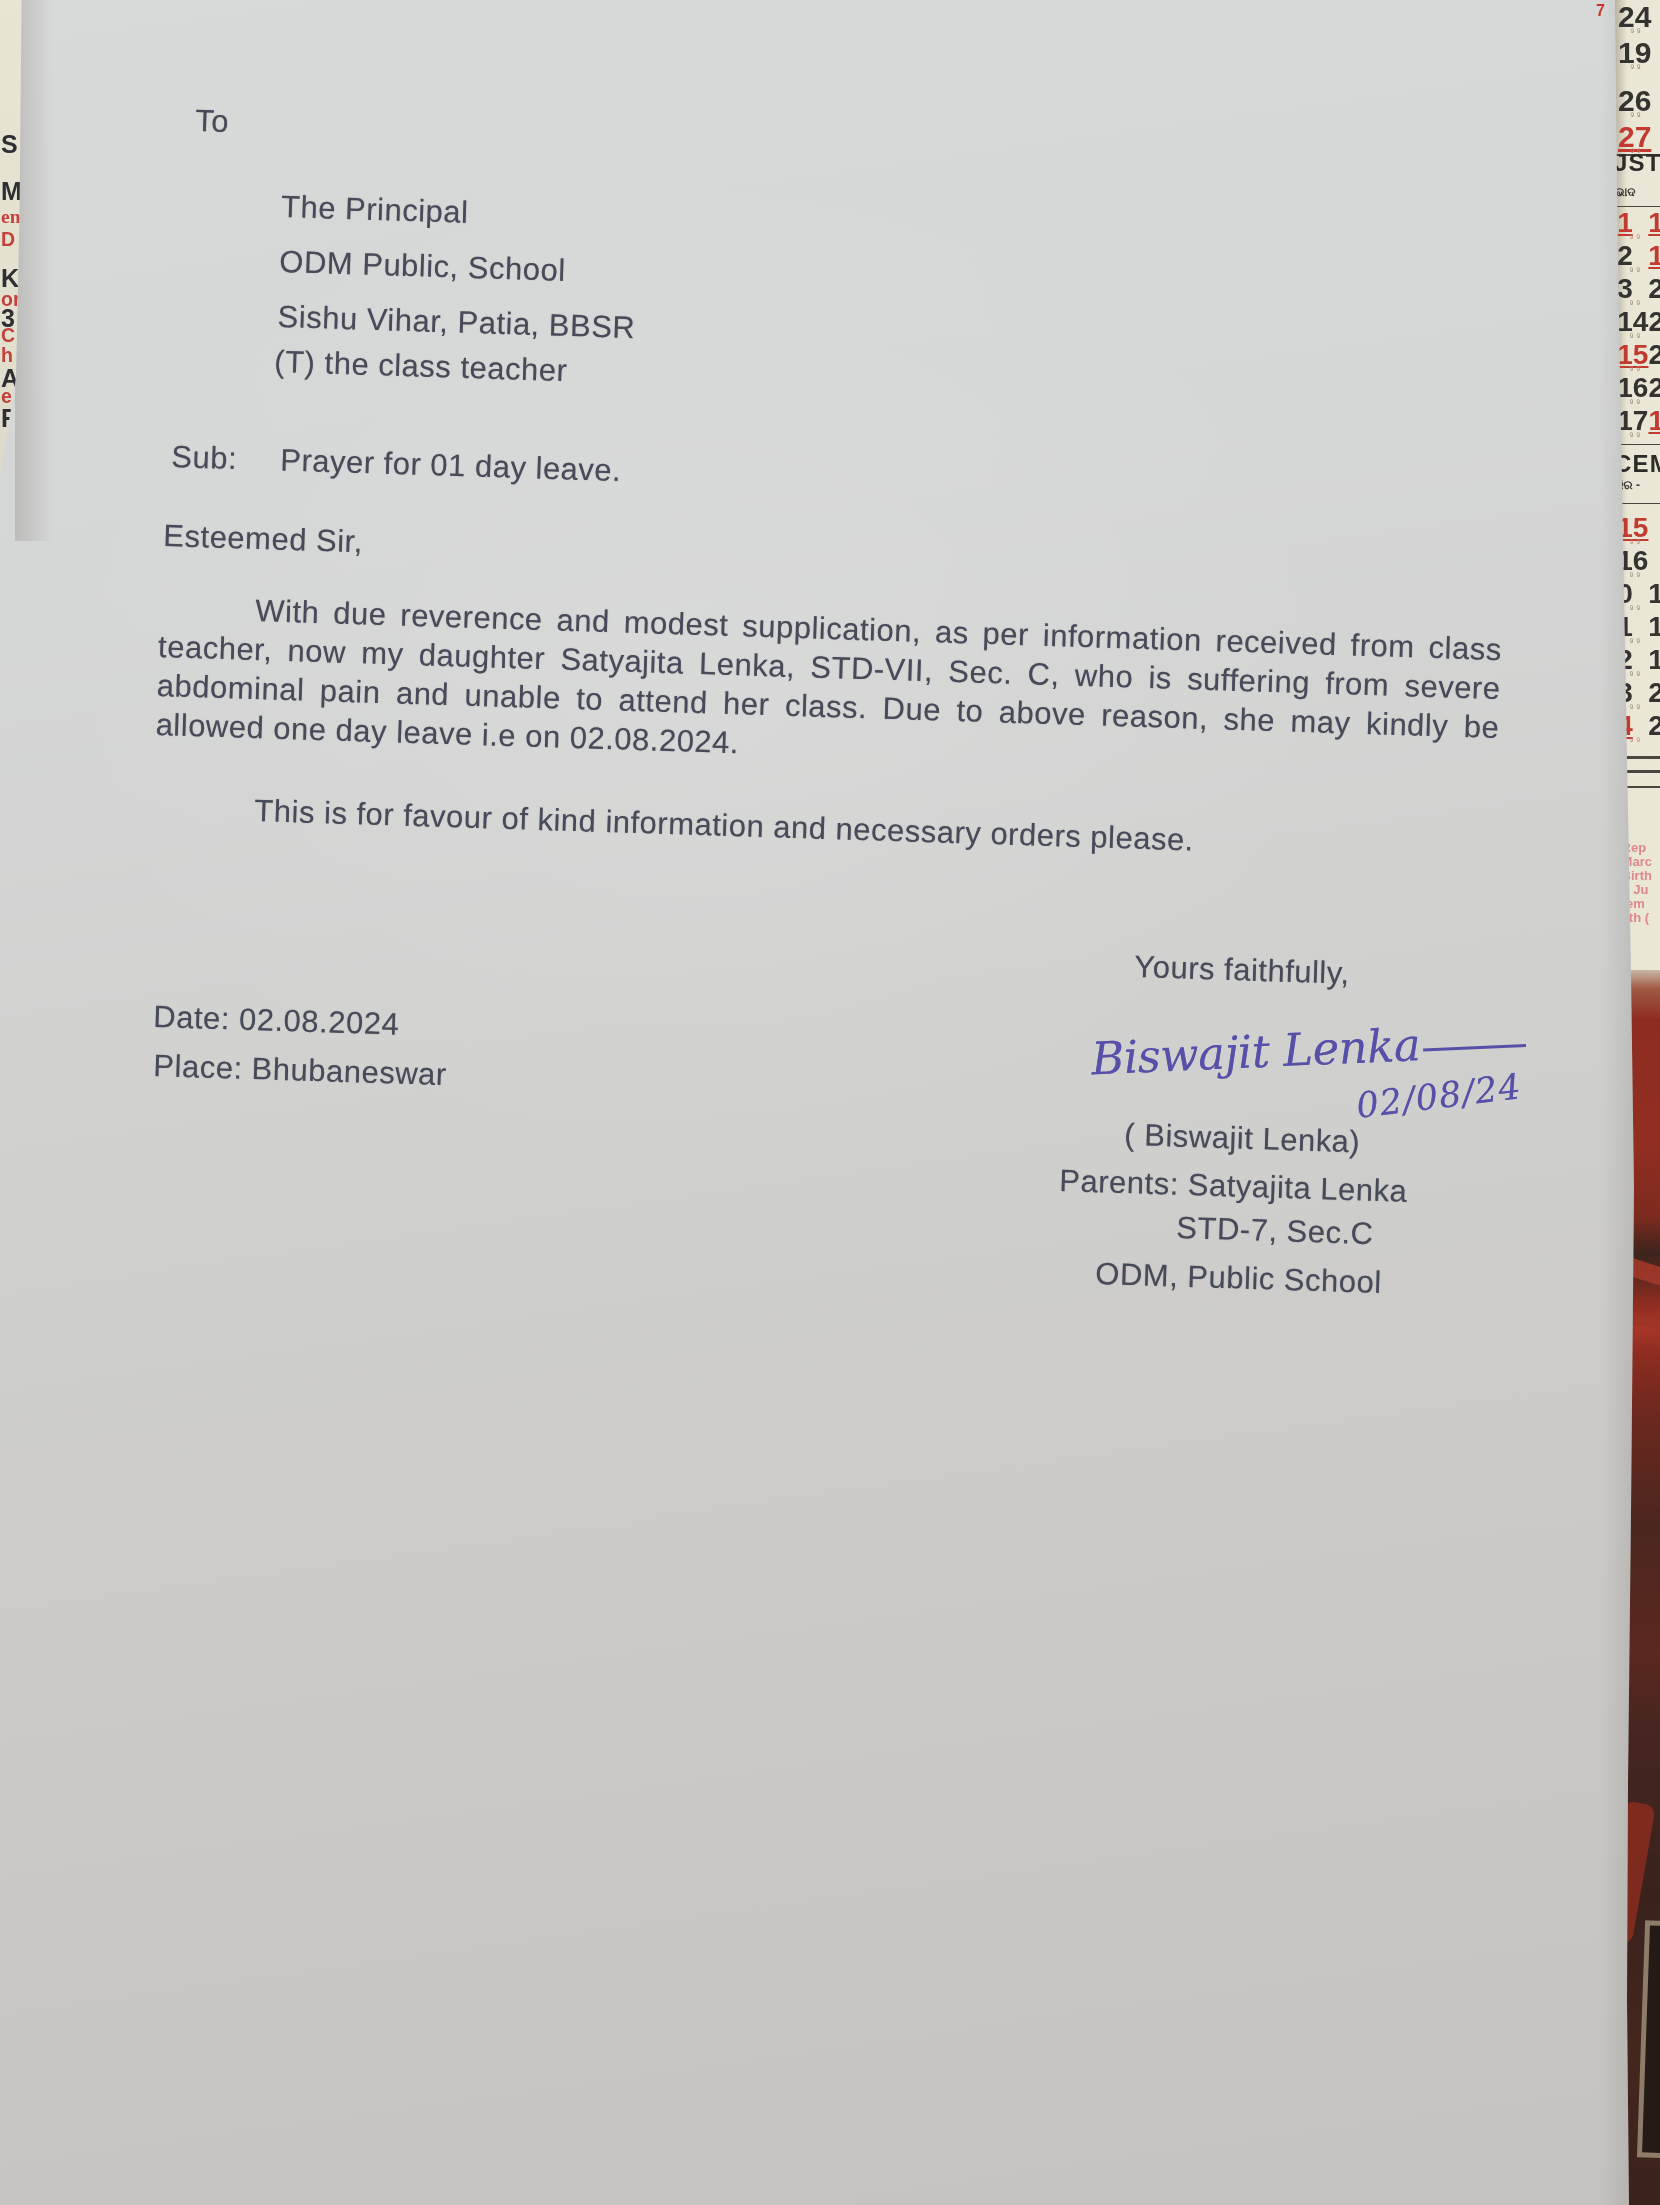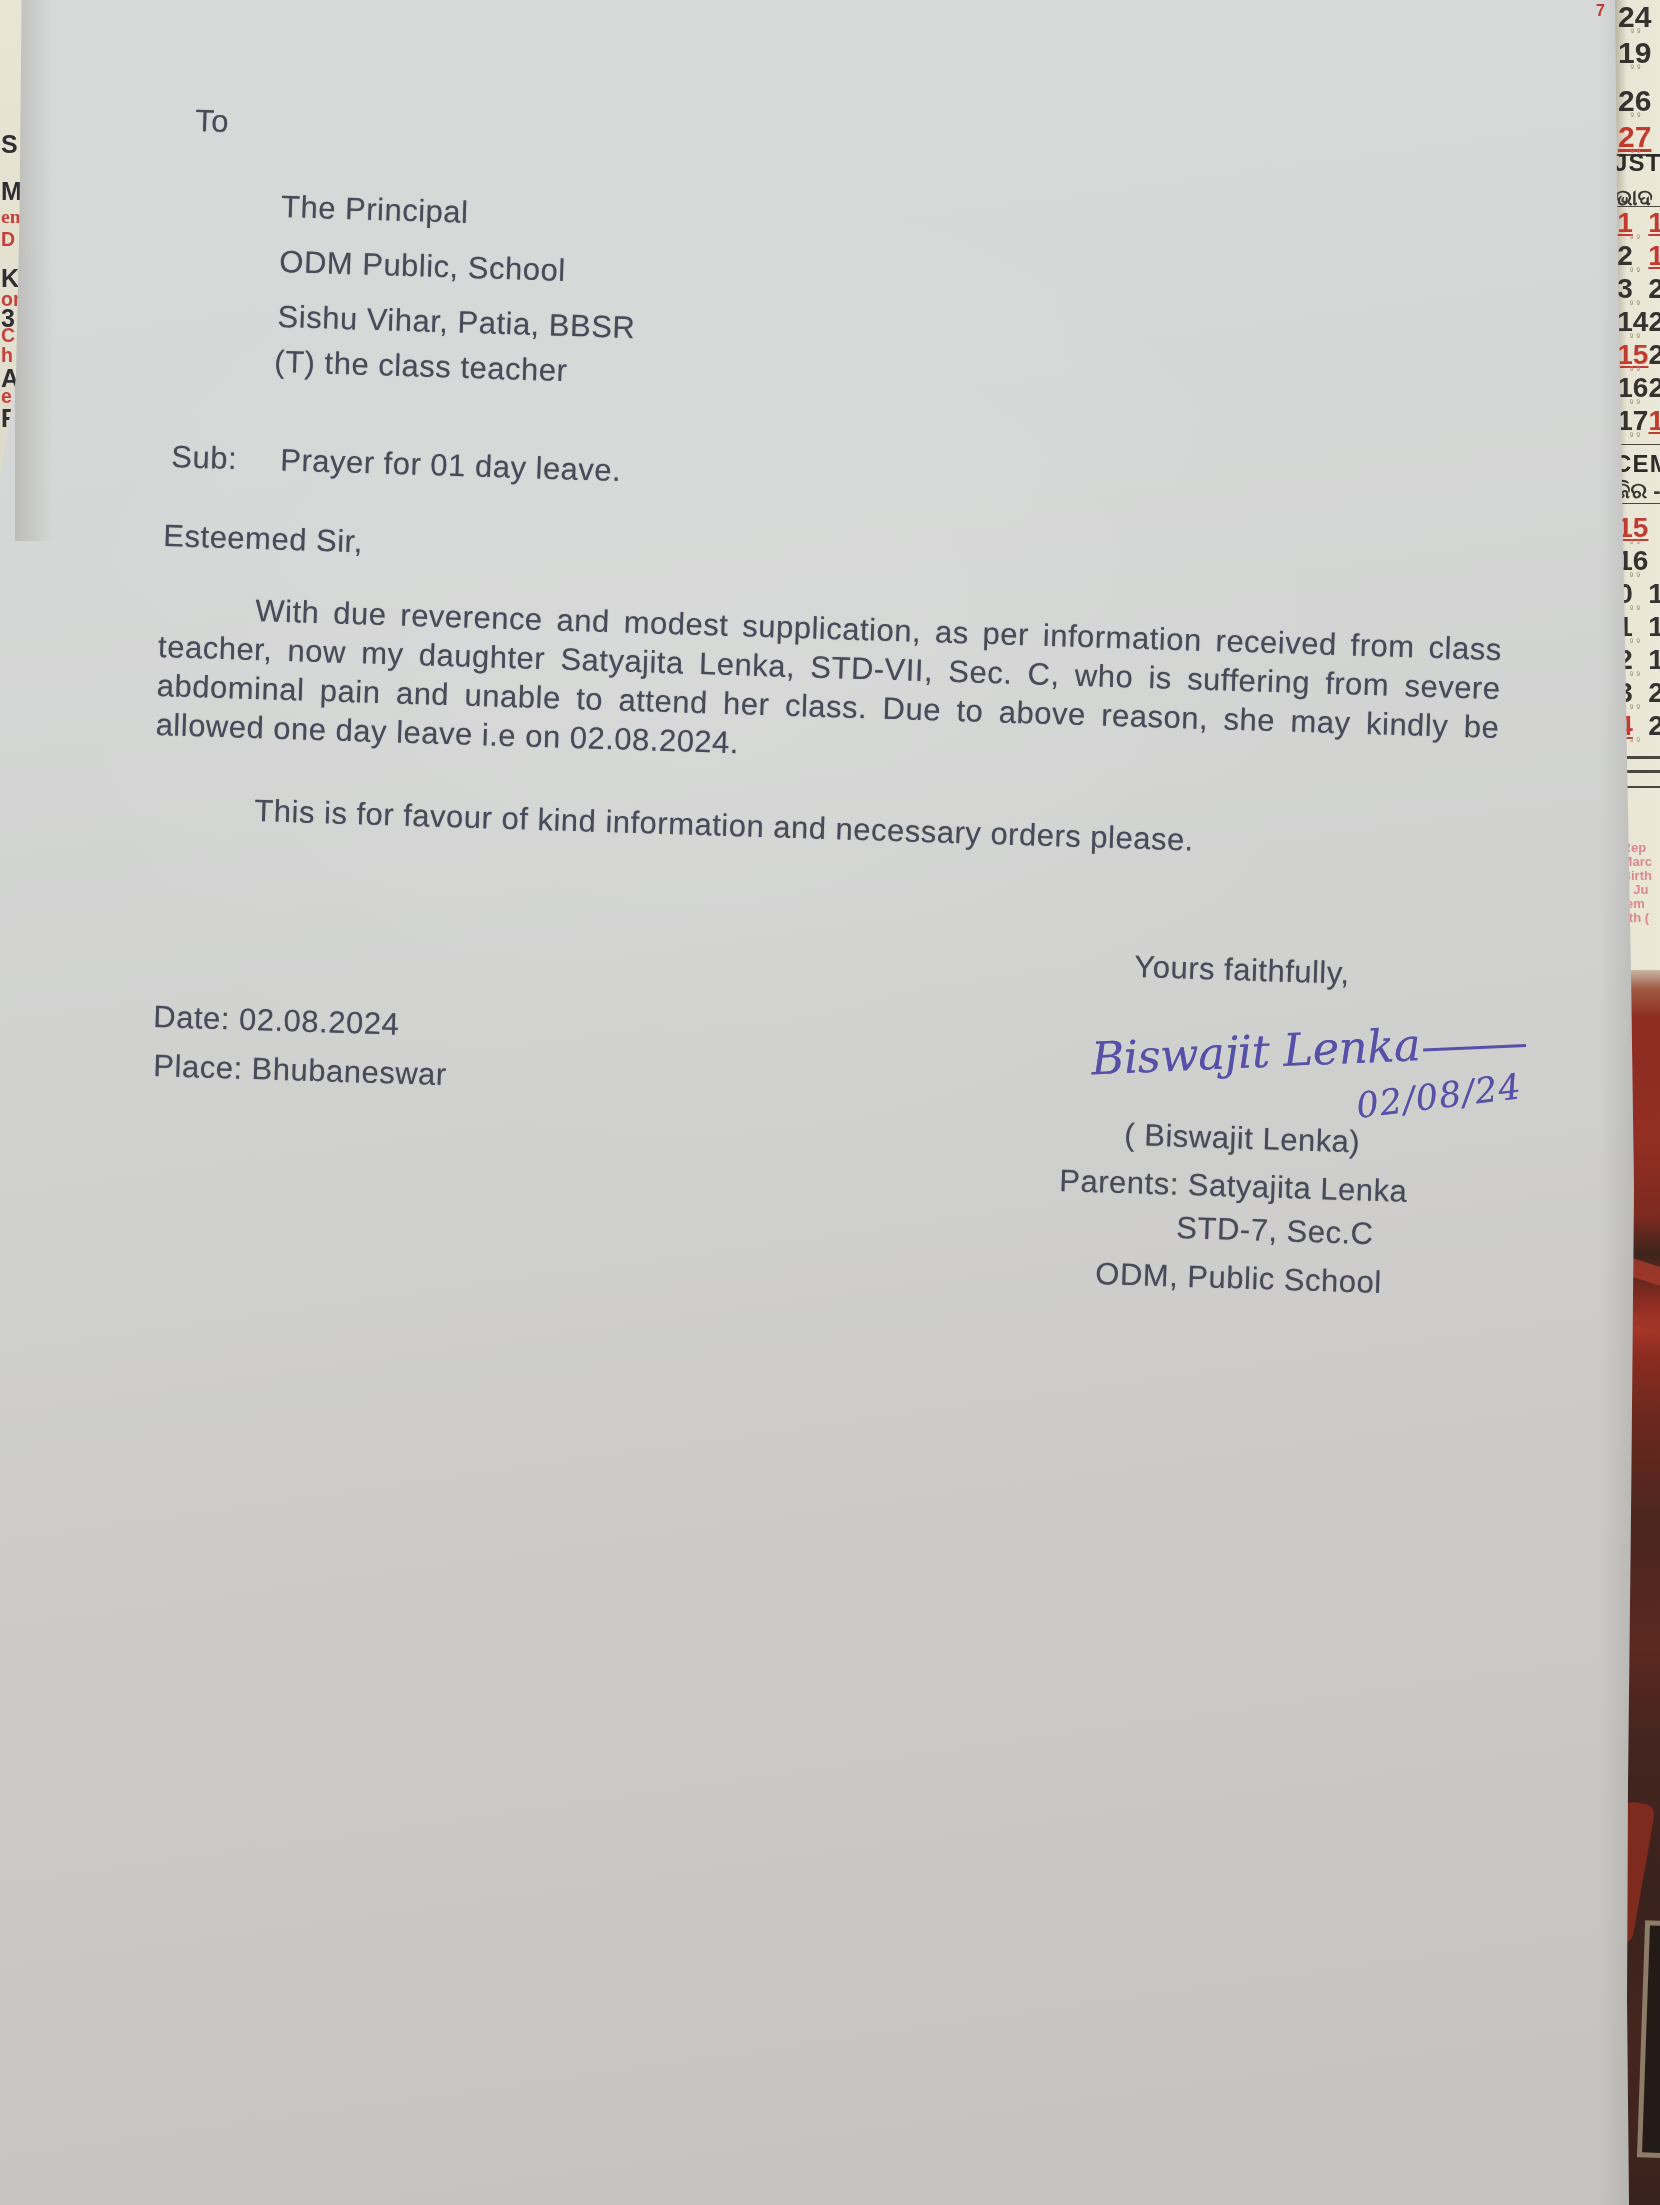--- a/index.html
+++ b/index.html
@@ -25,21 +25,21 @@
   .crow .nums .a{display:inline-block;min-width:31px;}
   .crow .nums .red{color:#c23b30;text-decoration:underline;}
   .crow .mark{line-height:7.6px;font-size:10.3px;color:#97876f;padding-left:12px;letter-spacing:2.2px;}
   .crow .mark.redmark{color:#c08176;}
   #cal-top{position:absolute;left:5px;top:4.3px;}
   #cal-top .crow{height:36px;}
   #cal-top .crow .nums{font-size:30px;}
   .cal-divider{position:absolute;left:2.2px;width:49px;background:#4a4741;height:1.6px;}
   .cal-header{position:absolute;left:1.1px;font-size:24px;font-weight:bold;color:#2c2b28;
               letter-spacing:1.1px;white-space:nowrap;}
-  .cal-subheader{position:absolute;left:2.2px;font-size:22px;font-weight:bold;color:#3a3834;white-space:nowrap;}
+  .cal-subheader{position:absolute;left:2.2px;font-size:12px;font-weight:bold;color:#3a3834;white-space:nowrap;}
   #cal-m1-rows{position:absolute;left:4.3px;top:210px;}
   #cal-m2-rows{position:absolute;left:4.3px;top:515px;}
   #cal-holidays{position:absolute;left:8.6px;top:841px;}
   .holiday-line{font-size:13px;line-height:14px;font-weight:bold;color:#dd8790;white-space:nowrap;}
   #corner-mark{position:absolute;left:1596px;top:2.2px;color:#c4372c;font-size:16px;
                font-weight:bold;z-index:3;}
 
   #red-art{position:absolute;left:1616px;top:970px;width:44px;height:1235px;z-index:1;
            background:linear-gradient(to bottom,
              #c9b7a6 0%, #a05a44 1.5%, #8e2c21 4%, #922e22 14%,

